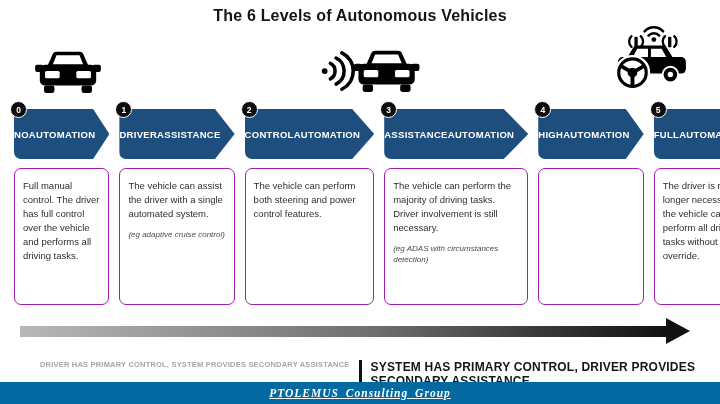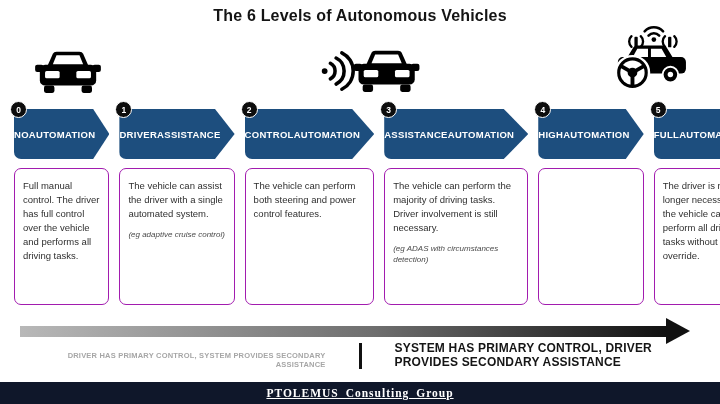--- a/index.html
+++ b/index.html
@@ -106,26 +106,25 @@
     background: linear-gradient(to right, #b8b8b8, #6e6e6e 55%, #111111);
   }
   .arrow-head {
     width: 0; height: 0;
     border-top: 13px solid transparent;
     border-bottom: 13px solid transparent;
     border-left: 24px solid #111111;
   }
   
   .captions-row {
-    margin-top: 1px;
+    margin-top: 16px;
     padding: 0 20px;
     display: flex;
-    align-items: flex-end;
+    align-items: flex-start;
     height: 24px;
-    gap: 24px;
   }
   .caption-left {
     flex: 1;
     text-align: right;
     padding-right: 9px;
     font-size: 7.5px;
     font-weight: 600;
     letter-spacing: 0.2px;
     color: #a6a6a6;
   }
@@ -140,24 +139,25 @@
     font-size: 12px;
     font-weight: 800;
     letter-spacing: 0.2px;
     color: #151515;
   }
   
   .footer {
     position: absolute;
     left: 0; right: 0; bottom: 0;
     height: 22px;
-    background: #0f172a;
+    background: #0369a1;
     display: flex;
     align-items: center;
     justify-content: center;
+    font-style: italic;
   }
   .footer-brand {
     font-family: "Liberation Serif", serif;
     font-size: 11.5px;
     font-weight: 700;
     color: #ffffff;
     text-decoration: underline;
     letter-spacing: 1px;
     word-spacing: 3px;
   }

